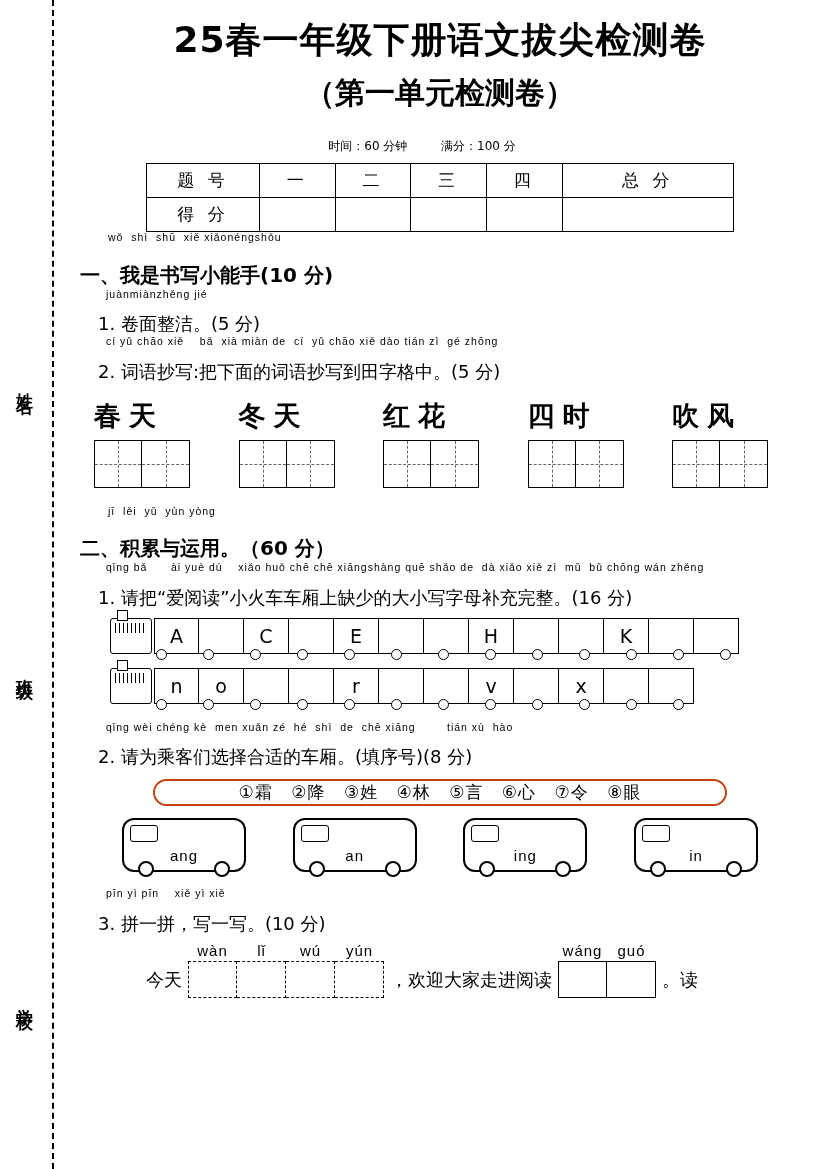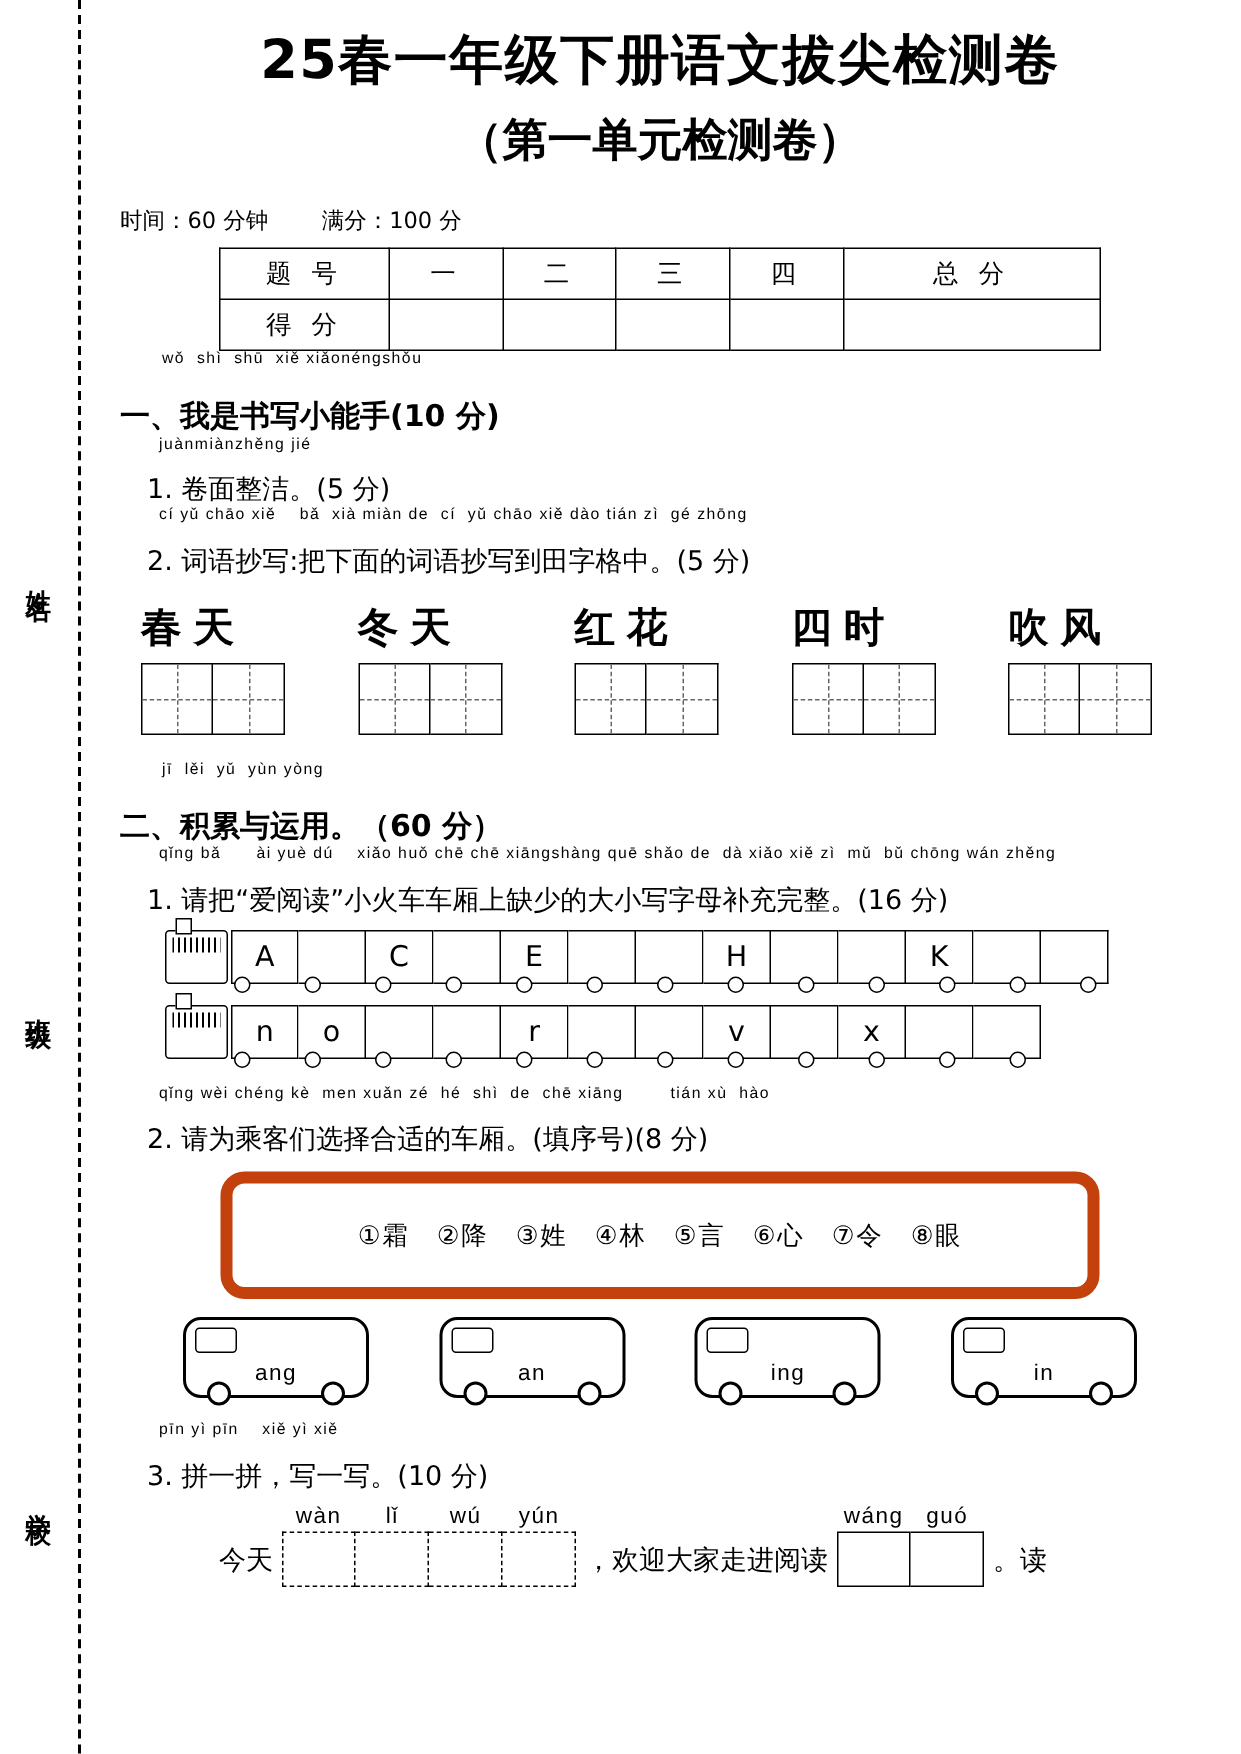--- a/index.html
+++ b/index.html
@@ -39,22 +39,22 @@
     letter-spacing:1px;
   }
   h2.subtitle {
     margin:8px 0 0 0;
     font-size:30px; font-weight:bold;
     text-align:center;
     font-family:"DejaVu Sans", sans-serif;
   }
   .meta {
     margin:24px 36px 8px 0;
-    text-align:left;
-    font-size:15px;
+    text-align:center;
+    font-size:12px;
     font-family:"DejaVu Sans", sans-serif;
   }
   .meta span.gap { display:inline-block; width:26px; }
 
   table.score {
     margin:6px auto 0 auto;
     border-collapse:collapse;
     width:588px;
     font-family:"DejaVu Sans", sans-serif;
   }
@@ -145,22 +145,22 @@
     font-size:19px; font-family:"DejaVu Sans", sans-serif;
     background:#fff;
   }
   .car + .car { border-left:none; }
   .wheels { position:absolute; left:46px; bottom:-6px; display:flex; }
   .wheel { width:9px; height:9px; border:1.5px solid #000; border-radius:50%; background:#fff; margin-right:36px; }
 
   
   .options-box {
     margin:10px auto 0 auto;
-    width:570px; border:8px solid #c2410c; border-radius:16px;
-    padding:23px 0; text-align:center;
+    width:570px; border:2px solid #c2410c; border-radius:16px;
+    padding:0 0; text-align:center;
     font-size:17px; font-family:"DejaVu Sans", sans-serif;
     letter-spacing:1px;
   }
   .options-box span { margin:0 6px; }
 
   .bus-row { display:flex; justify-content:space-between; margin:12px 42px 0 42px; }
   .bus {
     width:124px; height:54px; border:2px solid #000; border-radius:12px;
     position:relative; box-sizing:border-box;
   }

